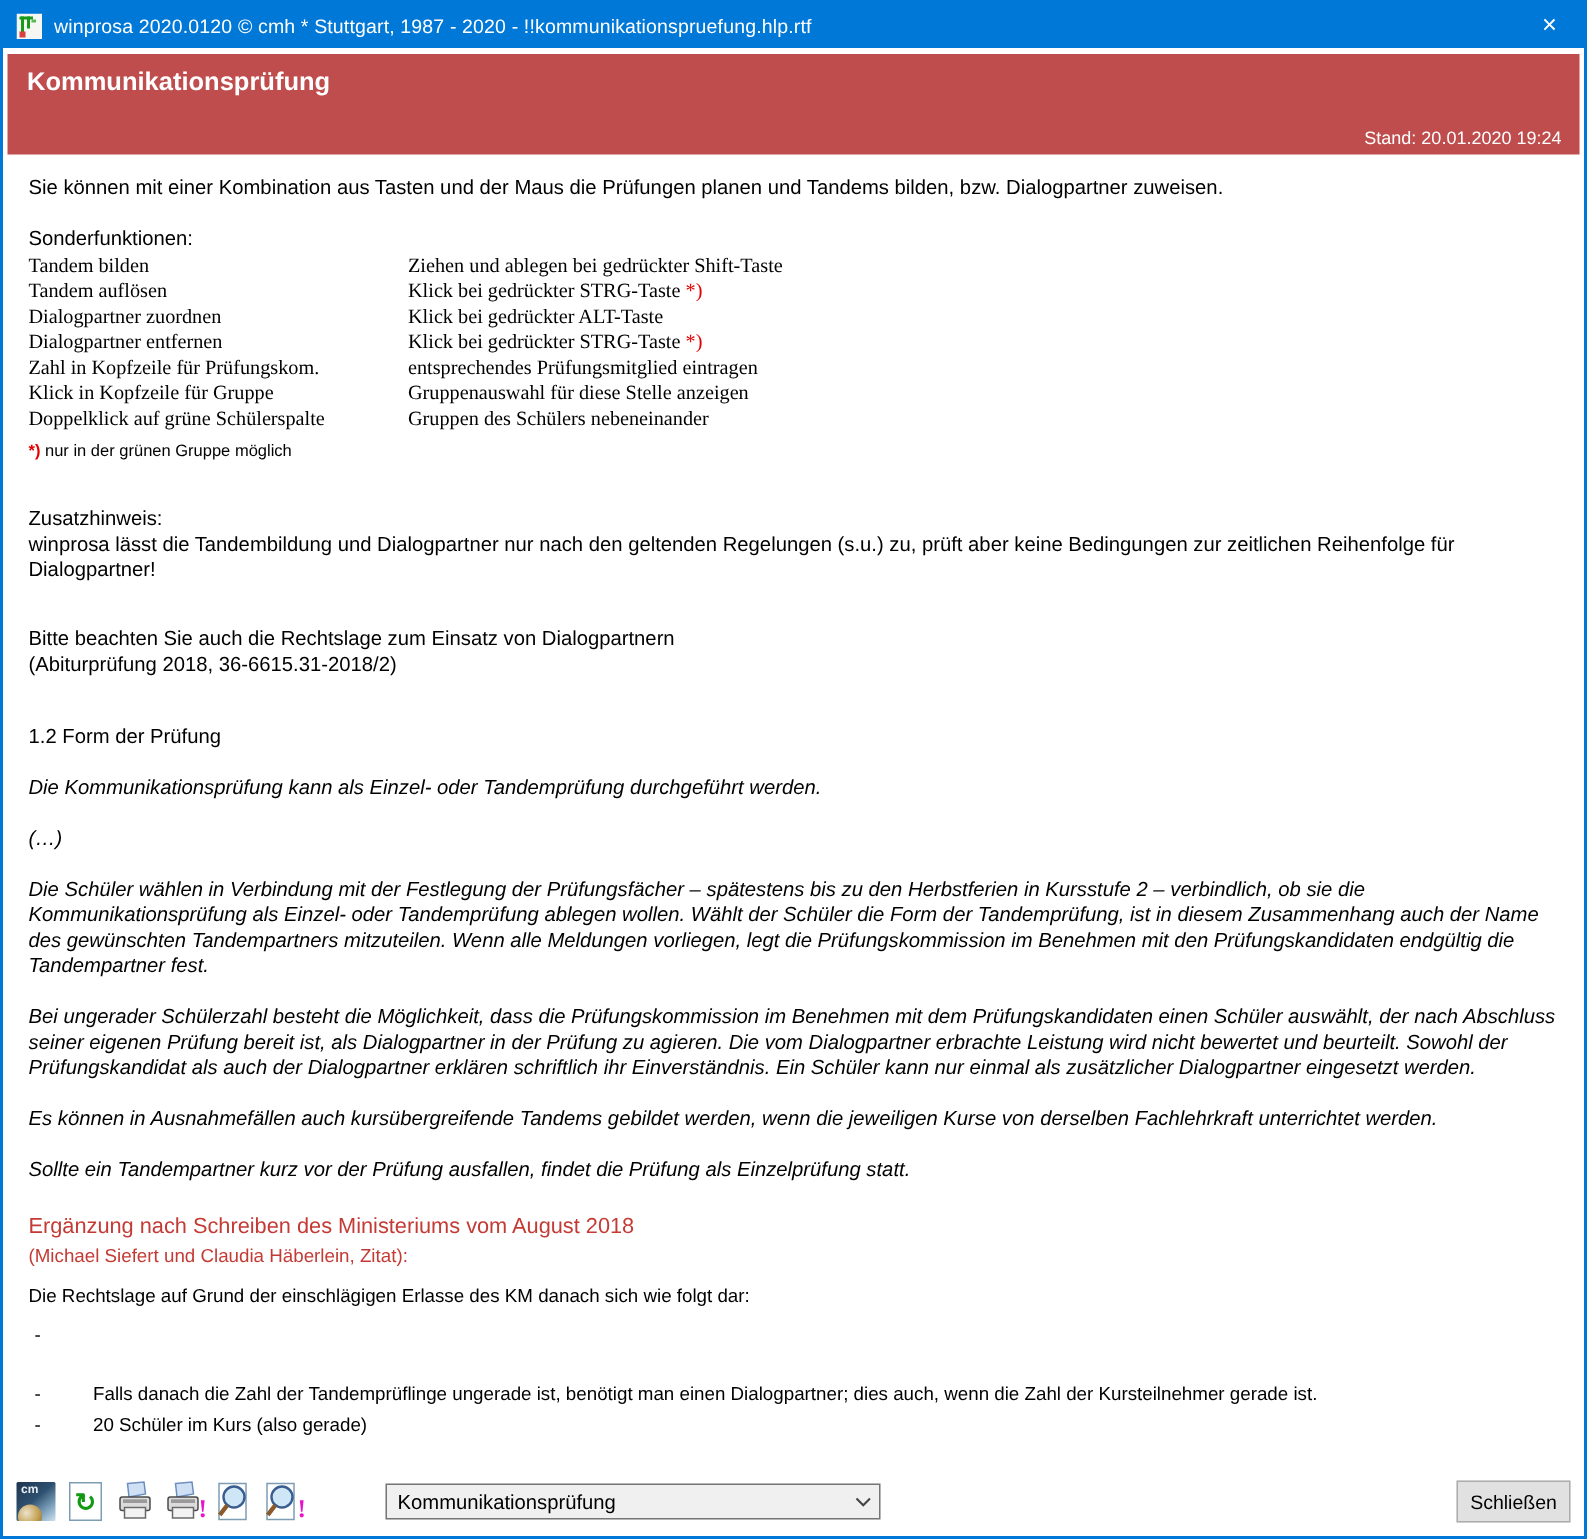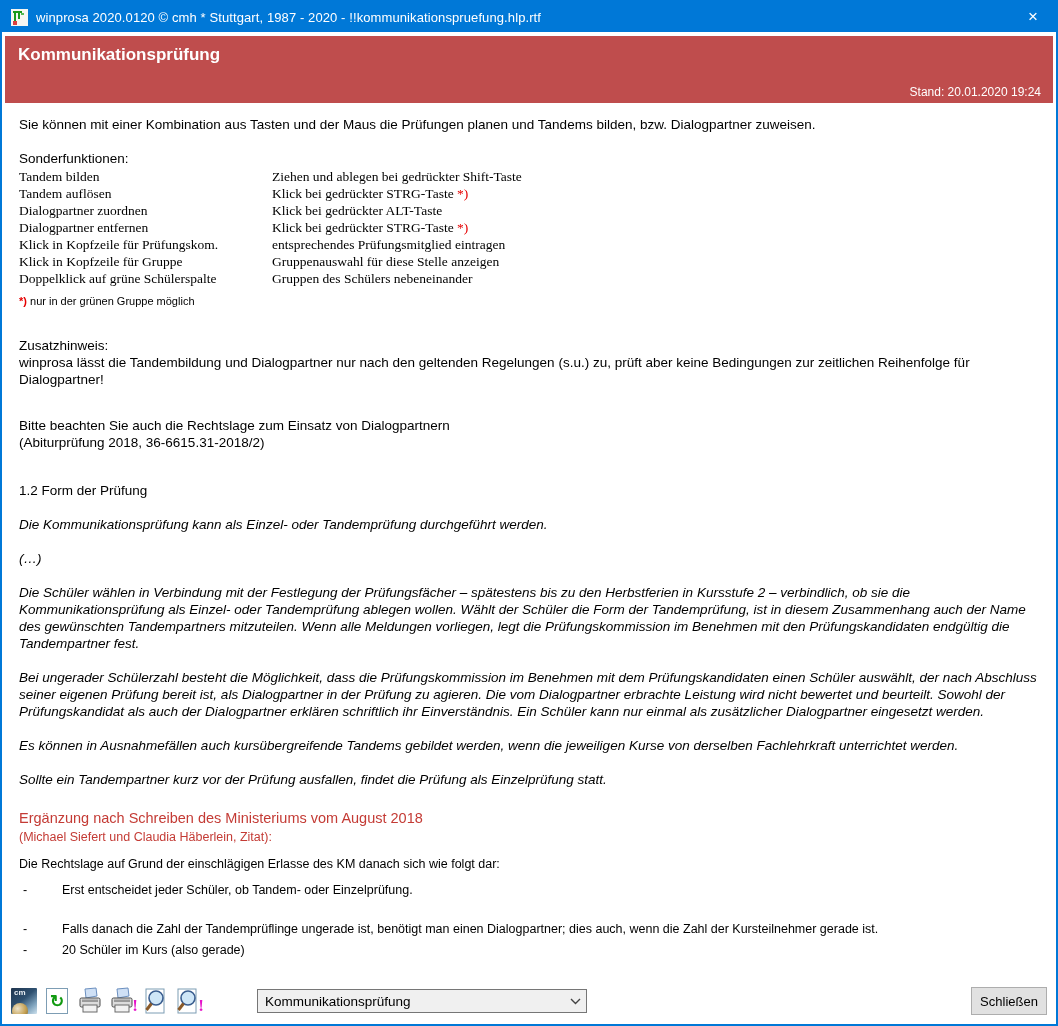--- a/index.html
+++ b/index.html
@@ -147,21 +147,21 @@
         </div>
         <div class="fn-row">
           <span class="fn-action">Dialogpartner zuordnen</span>
           <span class="fn-desc"><span>Klick bei gedrückter ALT-Taste</span><span class="red"></span></span>
         </div>
         <div class="fn-row">
           <span class="fn-action">Dialogpartner entfernen</span>
           <span class="fn-desc"><span>Klick bei gedrückter STRG-Taste</span><span class="red"> *)</span></span>
         </div>
         <div class="fn-row">
-          <span class="fn-action">Klick in Kopfzeile für Prüfungskom.</span>
+          <span class="fn-action">Zahl in Kopfzeile für Prüfungskom.</span>
           <span class="fn-desc"><span>entsprechendes Prüfungsmitglied eintragen</span><span class="red"></span></span>
         </div>
         <div class="fn-row">
           <span class="fn-action">Klick in Kopfzeile für Gruppe</span>
           <span class="fn-desc"><span>Gruppenauswahl für diese Stelle anzeigen</span><span class="red"></span></span>
         </div>
         <div class="fn-row">
           <span class="fn-action">Doppelklick auf grüne Schülerspalte</span>
           <span class="fn-desc"><span>Gruppen des Schülers nebeneinander</span><span class="red"></span></span>
         </div>
@@ -186,21 +186,20 @@
       <div class="q-p">Bei ungerader Schülerzahl besteht die Möglichkeit, dass die Prüfungskommission im Benehmen mit dem Prüfungskandidaten einen Schüler auswählt, der nach Abschluss seiner eigenen Prüfung bereit ist, als Dialogpartner in der Prüfung zu agieren. Die vom Dialogpartner erbrachte Leistung wird nicht bewertet und beurteilt. Sowohl der Prüfungskandidat als auch der Dialogpartner erklären schriftlich ihr Einverständnis. Ein Schüler kann nur einmal als zusätzlicher Dialogpartner eingesetzt werden.</div>
       <div class="q-p">Es können in Ausnahmefällen auch kursübergreifende Tandems gebildet werden, wenn die jeweiligen Kurse von derselben Fachlehrkraft unterrichtet werden.</div>
       <div class="q-p">Sollte ein Tandempartner kurz vor der Prüfung ausfallen, findet die Prüfung als Einzelprüfung statt.</div>
 
       <div class="erg-head">Ergänzung nach Schreiben des Ministeriums vom August 2018</div>
       <div class="erg-sub">(Michael Siefert und Claudia Häberlein, Zitat):</div>
       <div class="erg-intro">Die Rechtslage auf Grund der einschlägigen Erlasse des KM danach sich wie folgt dar:</div>
 
       <div class="li-row">
         <span class="li-dash">-</span>
-        <span>Erst entscheidet jeder Schüler, ob Tandem- oder Einzelprüfung.</span>
       </div>
       <div class="li-row gap">
         <span class="li-dash">-</span>
         <span>Falls danach die Zahl der Tandemprüflinge ungerade ist, benötigt man einen Dialogpartner; dies auch, wenn die Zahl der Kursteilnehmer gerade ist.</span>
       </div>
 
 
       <div class="b-row">
         <span class="li-dash">-</span>
         <span>20 Schüler im Kurs (also gerade)</span>

